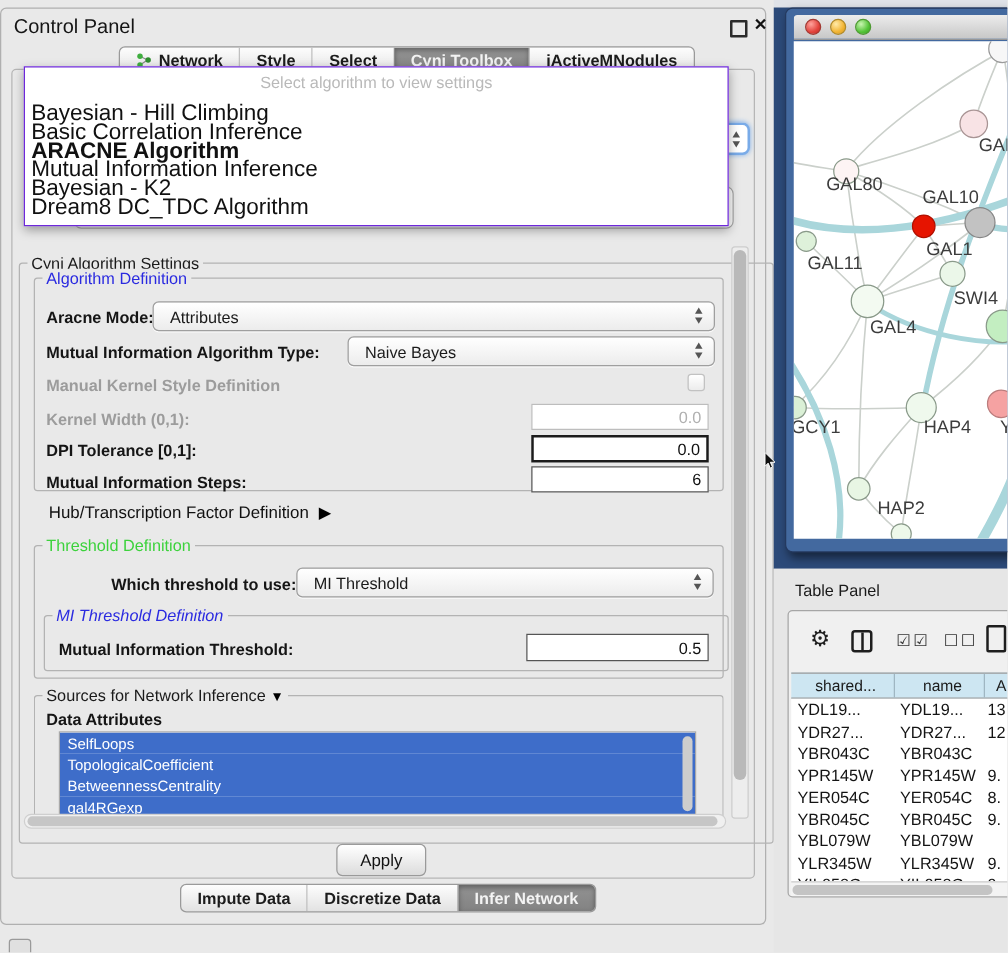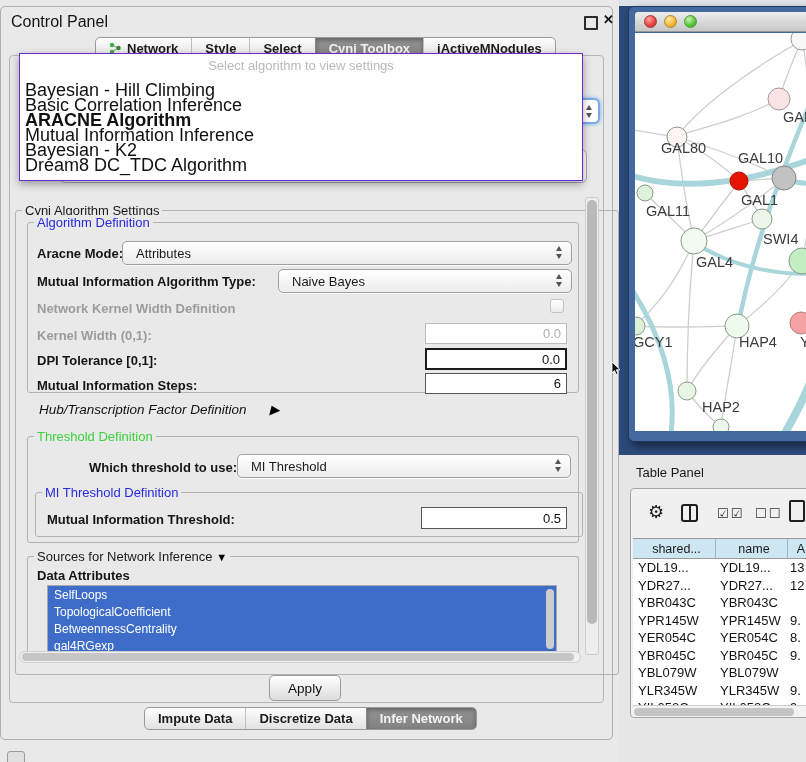--- a/index.html
+++ b/index.html
@@ -49,21 +49,21 @@
           border-bottom:5px solid #555;margin-bottom:3px;}
   .tri-dn{width:0;height:0;border-left:3.5px solid transparent;border-right:3.5px solid transparent;
           border-top:5px solid #555;}
   .tfield{position:absolute;height:21px;background:#fff;border:1px solid #9f9f9f;font-size:13px;
           display:flex;align-items:center;justify-content:flex-end;padding:0 5px;box-sizing:border-box;color:#111;}
   .tfield.disf{color:#b0b0b0;border-color:#bdbdbd;}
   .tfield.darkb{border:2px solid #1c1c1c;}
   .tfield.medb{border:1px solid #555;}
   .cbx{position:absolute;width:14px;height:14px;border:1px solid #c2c2c2;border-radius:3px;
        background:linear-gradient(#fff,#ececec);box-sizing:border-box;}
-  .hub-row{position:absolute;font-size:13.5px;color:#111;display:flex;gap:23px;font-style:italic;}
+  .hub-row{position:absolute;font-size:13.5px;color:#111;display:flex;gap:8px;}
   .hub-row .tri-r{font-size:13px;color:#000;}
   .attr-list{position:absolute;background:#fff;border:1px solid #a9a9a9;overflow:hidden;box-sizing:border-box;}
   .attr-item{height:17px;background:#3e6dc9;color:#fff;font-size:12px;display:flex;align-items:center;
              padding-left:6px;}
   .list-vthumb{position:absolute;right:2px;top:3px;width:8px;height:60px;background:#cdcdcd;border-radius:4px;}
   .vscroll{position:absolute;width:14px;background:#ededed;border:1px solid #cdcdcd;border-radius:3px;box-sizing:border-box;}
   .vthumb{position:absolute;left:1px;top:2px;width:10px;background:#b9b9b9;border-radius:6px;}
   .hscroll{position:absolute;height:12px;background:#f0f0f0;border:1px solid #cfcfcf;border-radius:6px;box-sizing:border-box;}
   .hthumb{position:absolute;left:2px;top:1px;height:8px;background:#c6c6c6;border-radius:4px;}
   .apply-btn{position:absolute;left:268px;top:668px;width:70px;height:24px;border:1px solid #9a9a9a;
@@ -181,21 +181,21 @@
         </span>
     </div>
     <span class="lbl" style="left:36px;top:267px;">Mutual Information Algorithm Type:</span>
     <div class="combo" style="left:277px;top:262px;width:294px;">
       <span>Naive Bayes</span>
       <span class="stepper">
           <span class="tri-up"></span>
           <span class="tri-dn"></span>
         </span>
     </div>
-    <span class="lbl dis" style="left:36px;top:294px;">Network Kernel Width Definition</span>
+    <span class="lbl dis" style="left:36px;top:294px;">Manual Kernel Style Definition</span>
     <span class="cbx" style="left:549px;top:292px;"></span>
     <span class="lbl dis" style="left:36px;top:321px;">Kernel Width (0,1):</span>
     <div class="tfield disf" style="left:424px;top:316px;width:142px;">0.0</div>
     <span class="lbl" style="left:36px;top:346px;">DPI Tolerance [0,1]:</span>
     <div class="tfield darkb" style="left:424px;top:341px;width:142px;height:22px;">0.0</div>
     <span class="lbl" style="left:36px;top:371px;">Mutual Information Steps:</span>
     <div class="tfield medb" style="left:424px;top:366px;width:142px;">6</div>
 
     <div class="hub-row" style="left:38px;top:395px;">
       <span>Hub/Transcription Factor Definition</span>
@@ -206,21 +206,21 @@
       <legend>Threshold Definition</legend>
     </fieldset>
     <span class="lbl" style="left:88px;top:453px;">Which threshold to use:</span>
     <div class="combo" style="left:236px;top:447px;width:334px;">
       <span>MI Threshold</span>
       <span class="stepper">
           <span class="tri-up"></span>
           <span class="tri-dn"></span>
         </span>
     </div>
-    <fieldset class="grp blue" style="left:34px;top:478px;width:548px;height:52px;">
+    <fieldset class="grp blue" style="left:34px;top:478px;width:548px;height:52px;font-style:italic;">
       <legend>MI Threshold Definition</legend>
     </fieldset>
     <span class="lbl" style="left:46px;top:505px;">Mutual Information Threshold:</span>
     <div class="tfield medb" style="left:420px;top:500px;width:146px;height:22px;">0.5</div>
 
     <fieldset class="grp" style="left:26px;top:542px;width:552px;height:112px;border-bottom:none;">
       <legend>
         <span>Sources for Network Inference</span>
         <span style="font-size:11px;color:#000;">▼</span>
       </legend>

